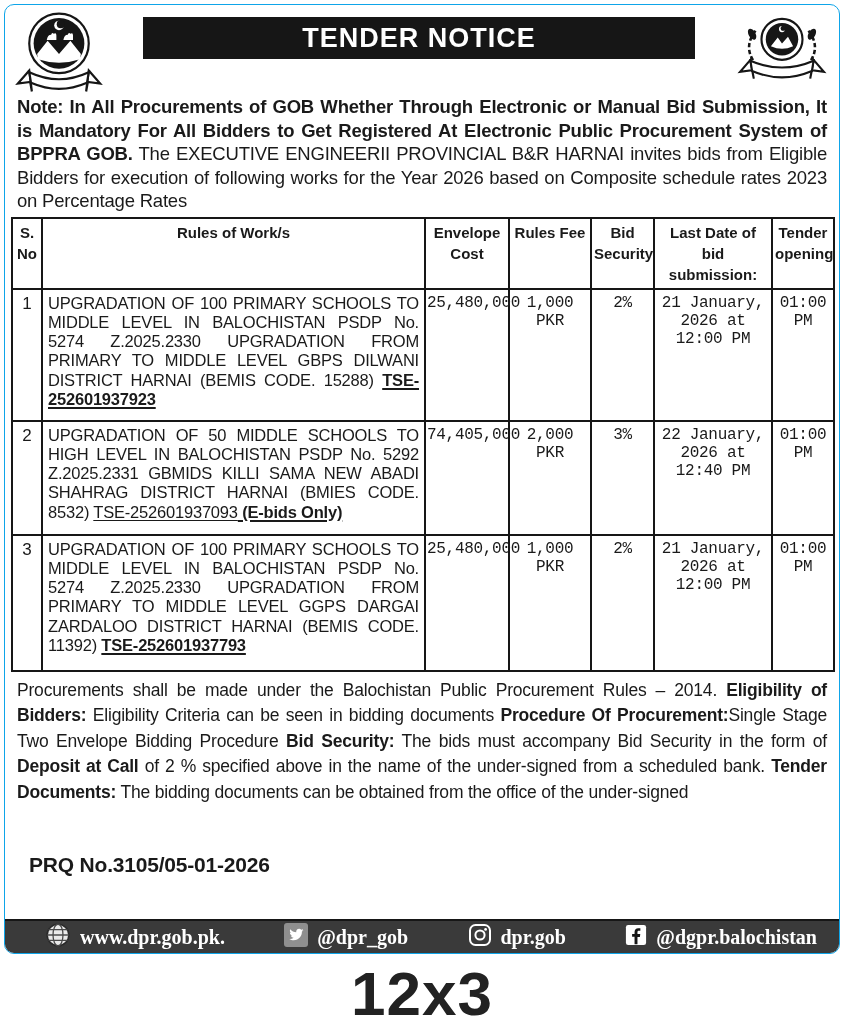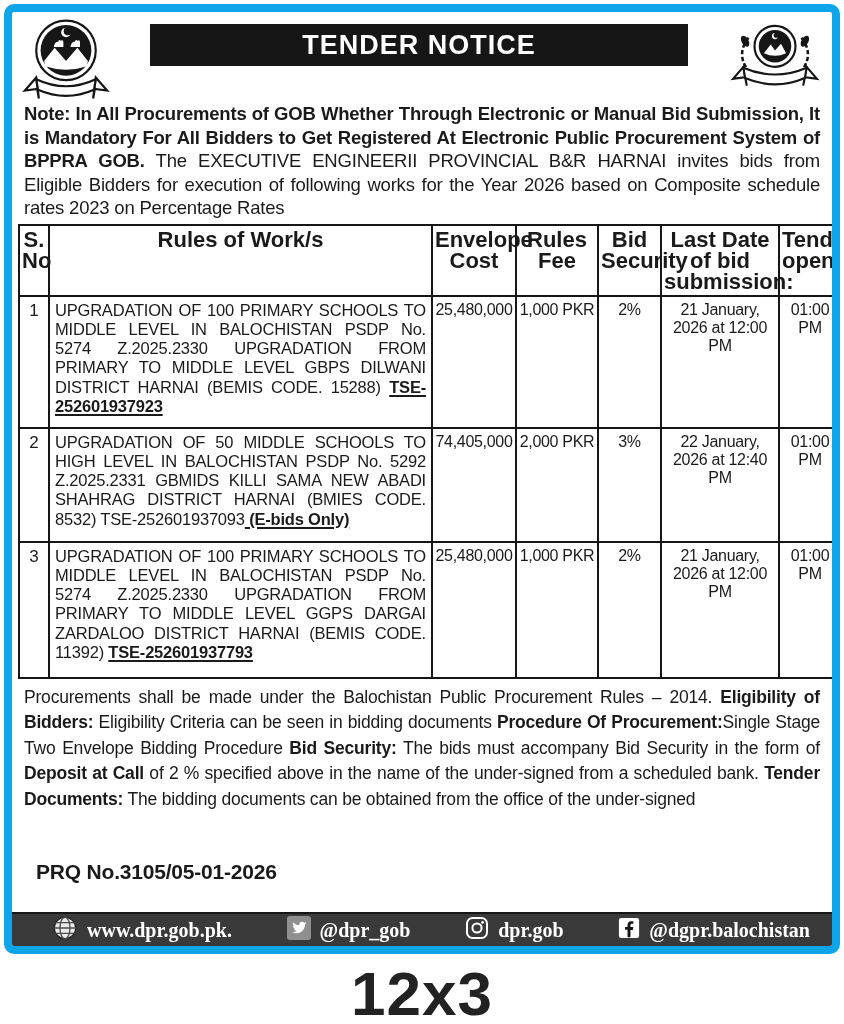--- a/index.html
+++ b/index.html
@@ -1,45 +1,45 @@
 <!DOCTYPE html>
 <html><head>
 <meta charset="utf-8">
 <style>
   * { margin:0; padding:0; box-sizing:border-box; }
   html,body { width:844px; height:1024px; background:#fdfdfd; font-family:"Liberation Sans","DejaVu Sans",sans-serif; color:#1a1a1a; }
   .page { position:relative; width:844px; height:1024px; background:#fff; overflow:hidden; }
 
   .notice-frame {
     position:absolute; left:4px; top:4px; width:836px; height:950px;
-    border:8px solid #0ea5e9; border-radius:10px; background:#fff;
+    border:1px solid #0ea5e9; border-radius:10px; background:#fff;
     display:flex; flex-direction:column; overflow:hidden;
   }
 
   
   .header-row { display:flex; align-items:flex-start; padding:6px 10px 0 10px; height:88px; flex:0 0 auto; }
   .emblem { flex:0 0 auto; }
   .title-bar {
     flex:1 1 auto; margin:6px 40px 0 40px; height:42px; background:#161616;
     display:flex; align-items:center; justify-content:center;
   }
   .title-bar span { color:#fff; font-weight:bold; font-size:27px; letter-spacing:1px; }
 
   
   .intro { padding:2px 12px 0 12px; font-size:18.5px; line-height:23.5px; text-align:justify; letter-spacing:-0.2px; }
   .intro .b { font-weight:bold; }
 
   
   table.tender { width:824px; margin:4px 6px 0 6px; border-collapse:collapse; table-layout:fixed; }
   table.tender th, table.tender td { border:2.5px solid #161616; vertical-align:top; }
-  table.tender th { font-size:22px; line-height:21px; font-weight:bold; text-align:center; padding:3px 2px;border-radius:9px; }
+  table.tender th { font-size:15px; line-height:21px; font-weight:bold; text-align:center; padding:3px 2px;border-radius:9px; }
   td.sno { text-align:center; font-size:17px; padding-top:4px; }
   td.work { text-align:justify; font-size:16.5px; line-height:19.3px; padding:4px 5px 2px 5px; letter-spacing:-0.2px; }
-  td.num { text-align:center; font-size:16px; padding:4px 1px; letter-spacing:-0.3px; }
-  .u  { text-underline-offset:2px; }
+  td.num { text-align:center; font-size:16px; padding:4px 1px; letter-spacing:-0.3px;font-family:Liberation Mono, monospace; }
+  .u  { text-decoration:underline; text-underline-offset:2px; }
   .ub { font-weight:bold; text-decoration:underline; text-underline-offset:2px; text-decoration-thickness:2px; }
 
   
   .terms { padding:6px 12px 0 12px; font-size:17.5px; line-height:25.5px; text-align:justify; letter-spacing:-0.2px; }
   .terms .b { font-weight:bold; }
   .contact-line { padding:0 12px; font-size:17.5px; line-height:25.5px; letter-spacing:-0.2px; }
   .contact-line .b { font-weight:bold; }
 
   
   .bottom-row { position:relative; height:70px; flex:0 0 auto; margin-top:6px; }

